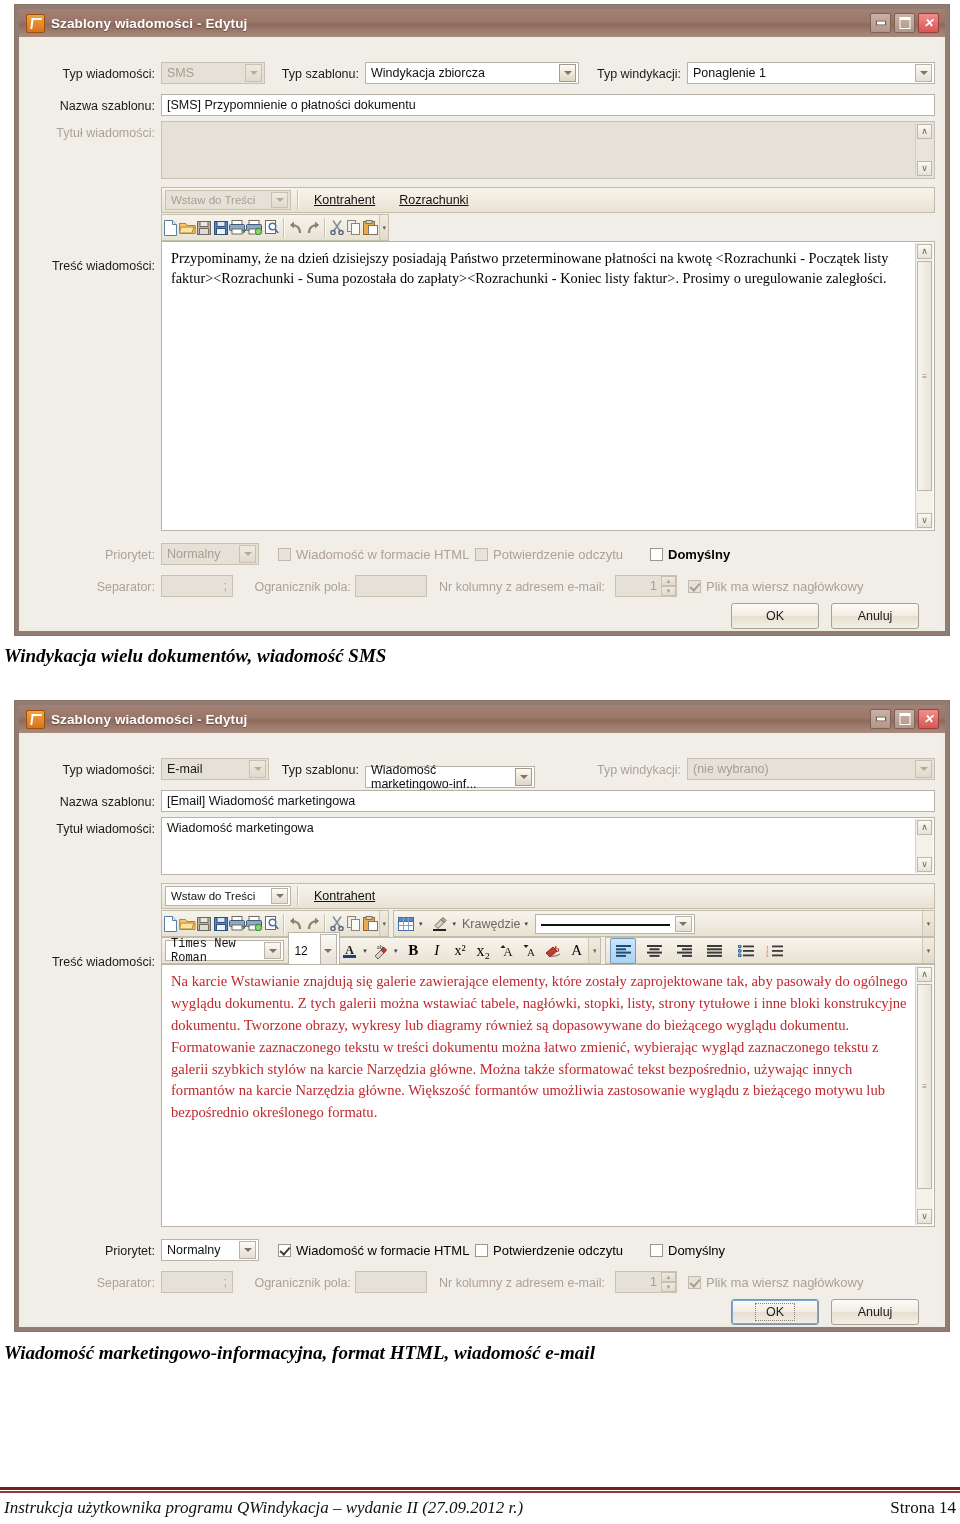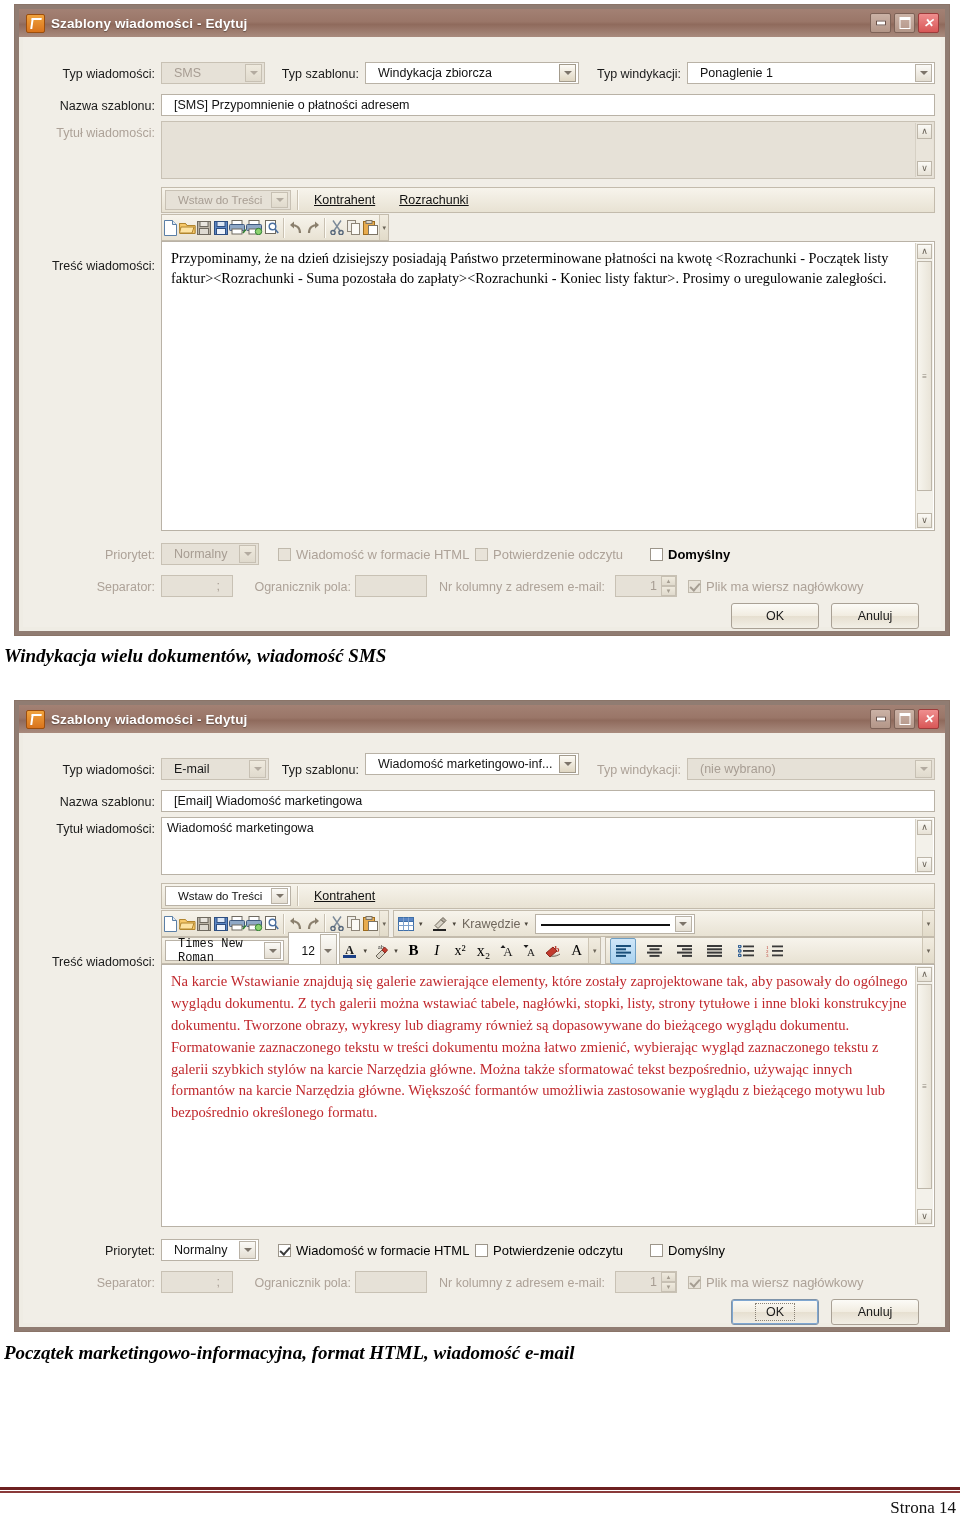--- a/index.html
+++ b/index.html
@@ -77,21 +77,21 @@
   }
   .lbl.dis{color:#ada298;}
 
   .field{
     background:#ffffff;
     border:1px solid #b9b2a6;
     box-sizing:border-box;
     font-size:12.5px;
     color:#111;
     display:flex;align-items:center;
-    padding:0 12px;
+    padding:0 5px;
     height:22px;
     position:relative;
   }
   .field.dis{background:#e6e1d7;border-color:#c8c1b4;color:#a79d93;}
   .combo{padding-right:20px;}
   .combo .arrow{
     position:absolute;right:2px;top:1px;bottom:1px;width:17px;
     background:linear-gradient(to bottom,#fbfaf7,#e4ded2);
     border:1px solid #b9b2a6;
     box-sizing:border-box;
@@ -276,21 +276,21 @@
         </div>
 
         <div class="lbl" style="position:absolute;left:562px;top:30px;width:96px;">Typ windykacji:</div>
         <div class="field combo" style="position:absolute;left:664px;top:25px;width:248px;">
           <span>Ponaglenie 1</span>
           <span class="arrow"></span>
         </div>
 
         <div class="lbl" style="position:absolute;left:22px;top:62px;width:110px;">Nazwa szablonu:</div>
         <div class="field" style="position:absolute;left:138px;top:57px;width:774px;">
-          <span>[SMS] Przypomnienie o płatności adresem</span>
+          <span>[SMS] Przypomnienie o płatności dokumentu</span>
         </div>
 
         <div class="lbl dis" style="position:absolute;left:22px;top:89px;width:110px;">Tytuł wiadomości:</div>
         <div class="txtbox dis" style="position:absolute;left:138px;top:84px;width:774px;height:58px;">
           <span style="font-size:12.5px;color:#a79d93;"></span>
           <div class="vsb" style="background:#e9e4da;">
             <span class="sb-btn">∧</span>
             <span class="sb-track"></span>
             <span class="sb-btn">∨</span>
           </div>
@@ -477,21 +477,21 @@
 
       <div class="client">
 
         <div class="lbl" style="position:absolute;left:22px;top:30px;width:110px;">Typ wiadomości:</div>
         <div class="field combo dis" style="position:absolute;left:138px;top:25px;width:108px;">
           <span style="color:#1a1a1a;">E-mail</span>
           <span class="arrow"></span>
         </div>
 
         <div class="lbl" style="position:absolute;left:248px;top:30px;width:88px;">Typ szablonu:</div>
-        <div class="field combo act" style="position:absolute;left:342px;top:20px;width:214px;">
+        <div class="field combo act" style="position:absolute;left:342px;top:33px;width:170px;">
           <span>Wiadomość marketingowo-inf...</span>
           <span class="arrow"></span>
         </div>
 
         <div class="lbl dis" style="position:absolute;left:562px;top:30px;width:96px;">Typ windykacji:</div>
         <div class="field combo dis" style="position:absolute;left:664px;top:25px;width:248px;">
           <span>(nie wybrano)</span>
           <span class="arrow"></span>
         </div>
 
@@ -812,19 +812,20 @@
           <span class="inner">OK</span>
         </div>
         <div class="btn" style="position:absolute;left:808px;top:566px;">
           <span class="inner">Anuluj</span>
         </div>
 
       </div>
     </div>
   </div>
 
-  <div class="caption" style="left:4px;top:1342px;">Początek marketingowo-informacyjna, format HTML, wiadomość e-mail</div>
+  <div class="caption" style="left:4px;top:1342px;">Wiadomość marketingowo-informacyjna, format HTML, wiadomość e-mail</div>
 
   <div class="footer-rule" style="top:1487px;"></div>
   <div class="footer-rule2" style="top:1491px;"></div>
+  <div class="footer-txt" style="left:4px;top:1498px;">Instrukcja użytkownika programu QWindykacja – wydanie II (27.09.2012 r.)</div>
   <div class="footer-page" style="top:1498px;">Strona 14</div>
 
 </div>
 
 </body></html>

